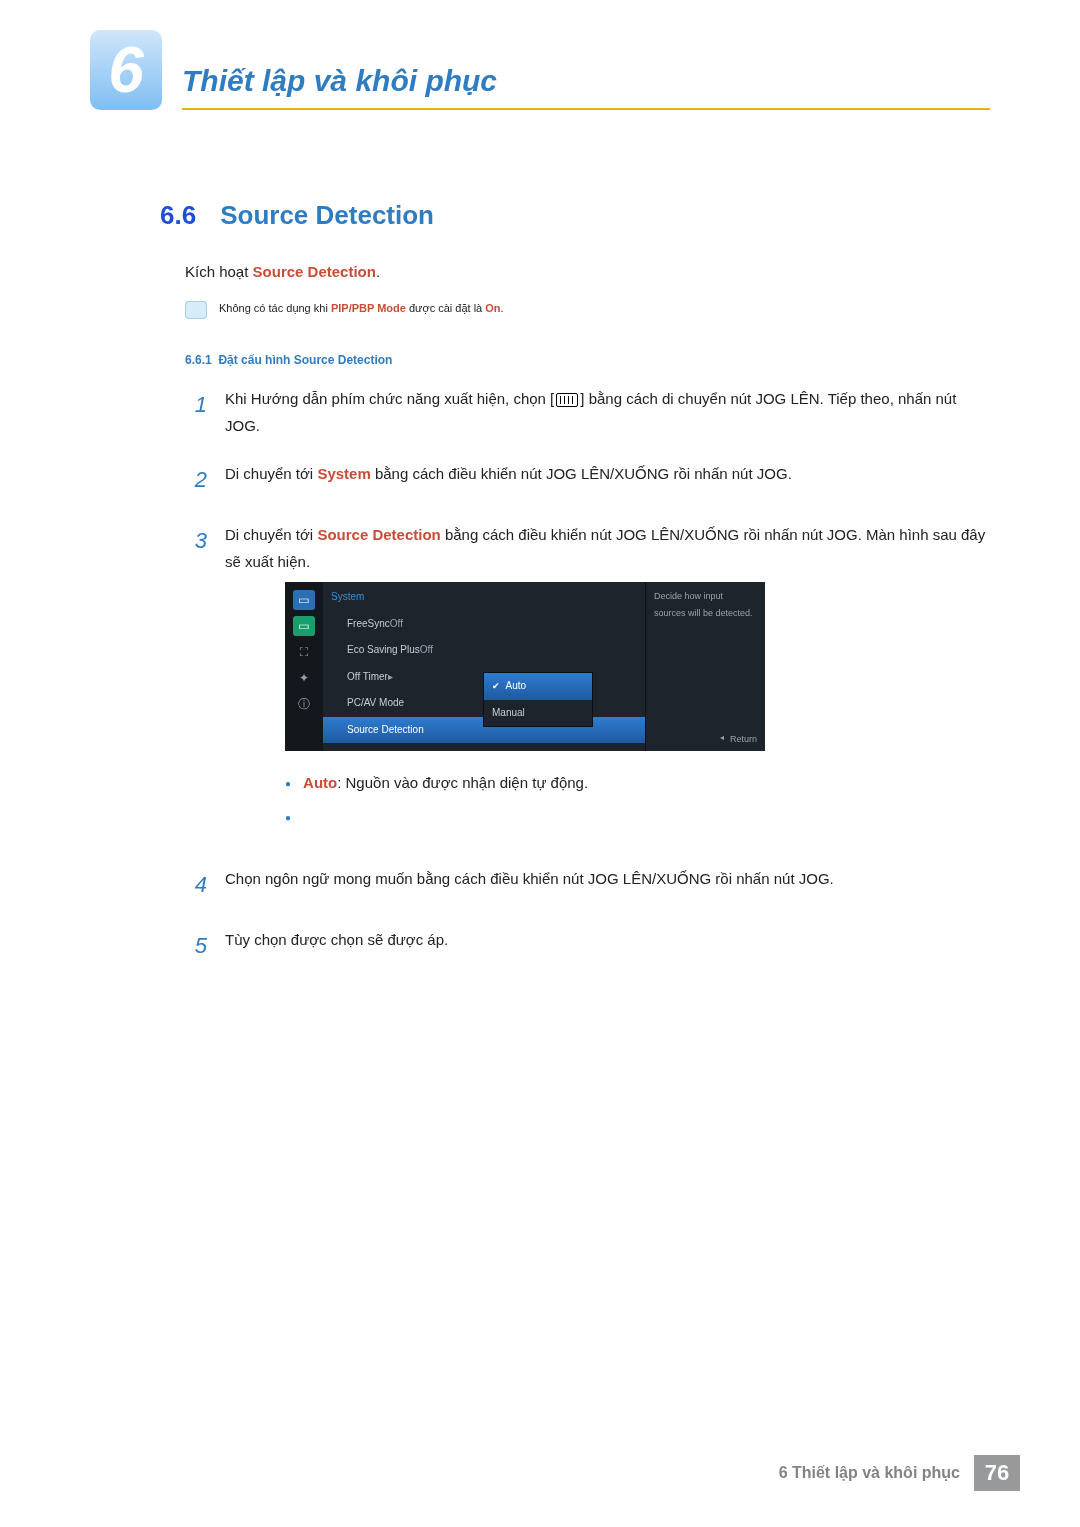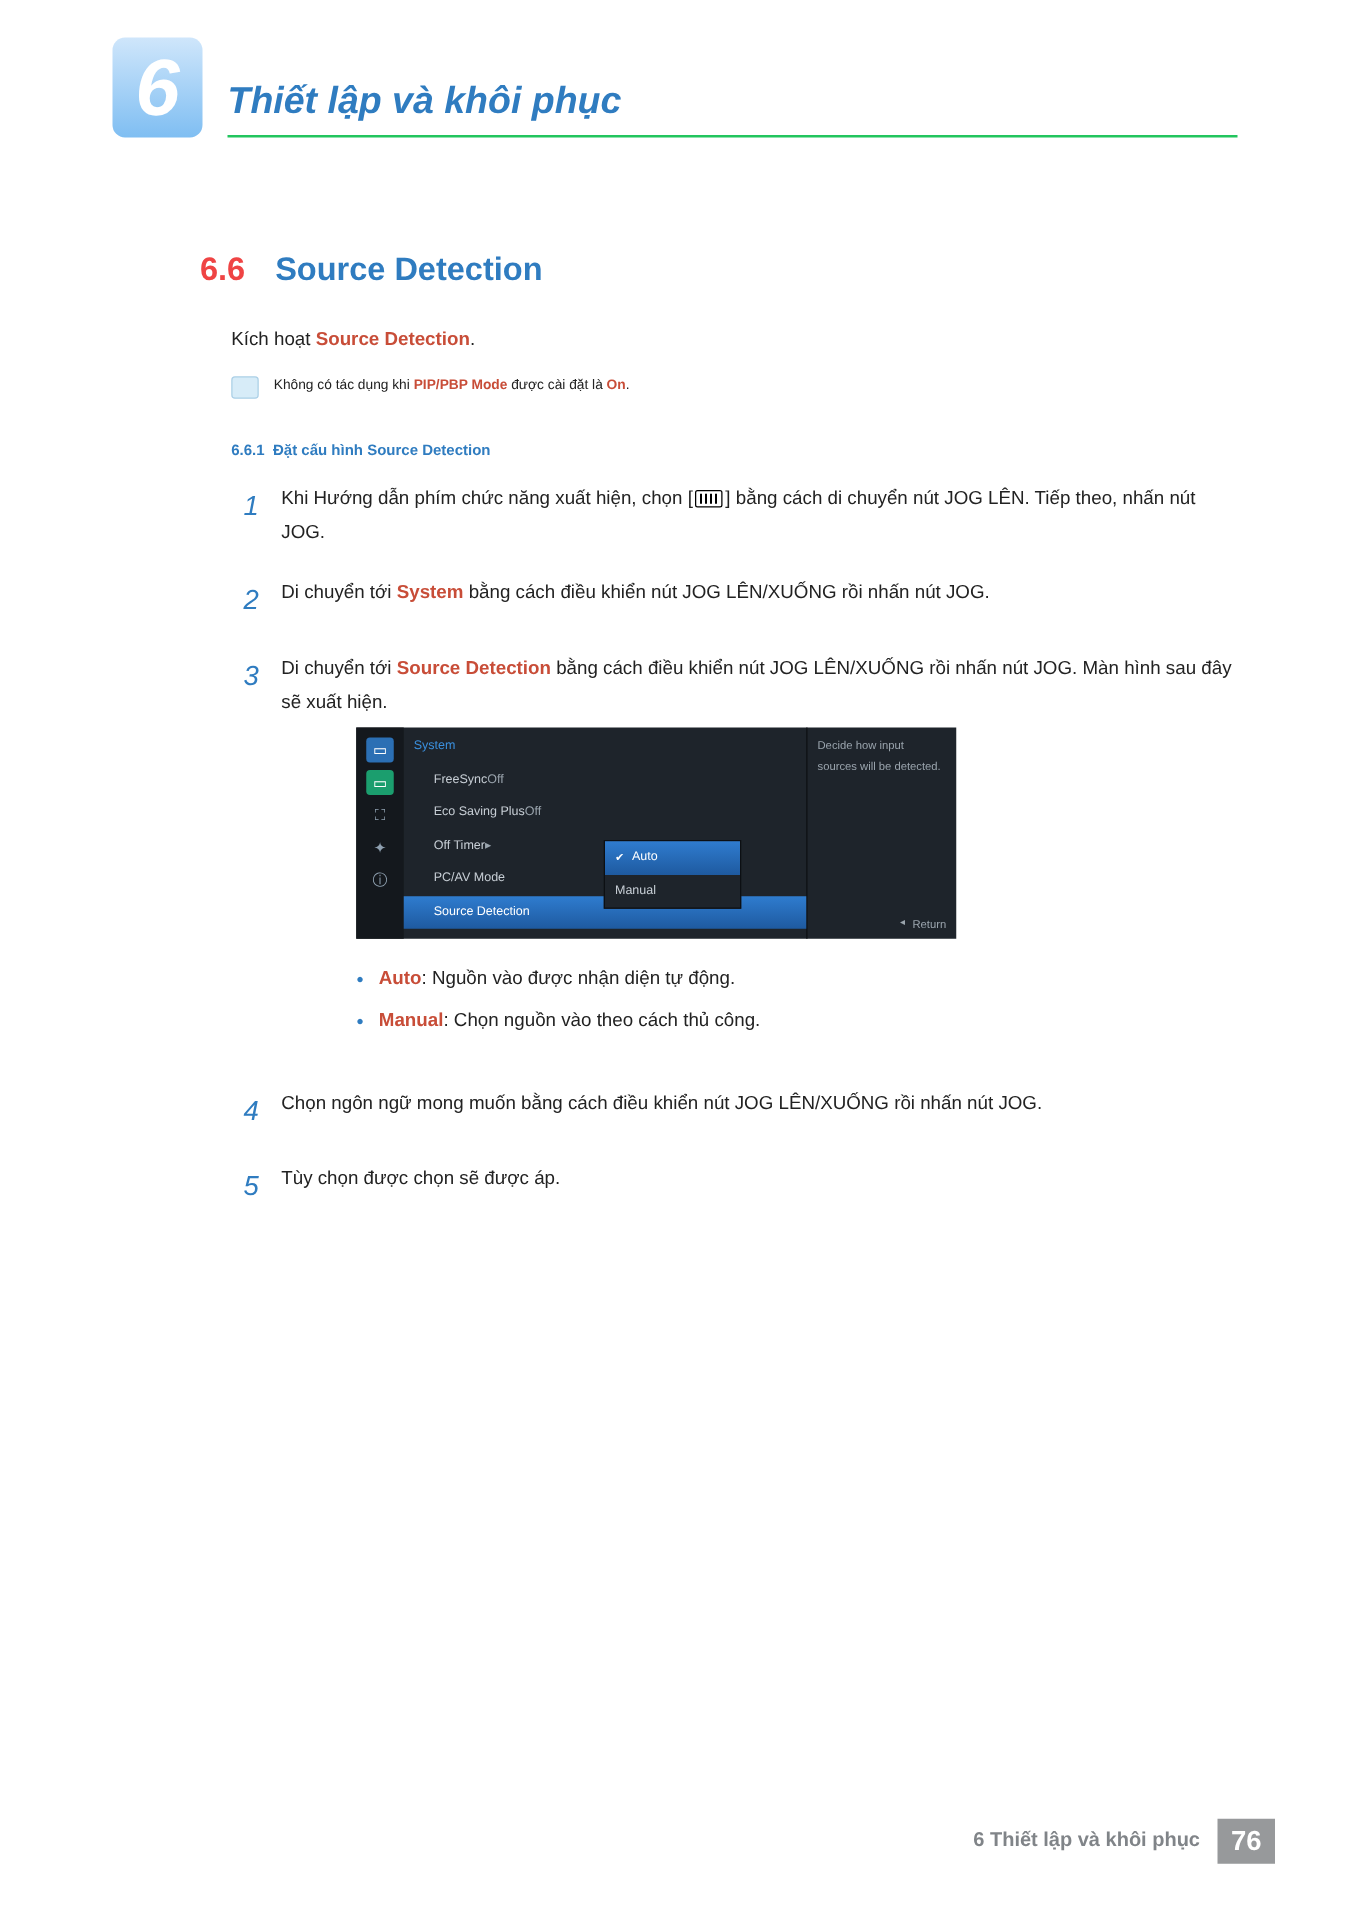--- a/index.html
+++ b/index.html
@@ -19,26 +19,26 @@
     width: 72px; height: 80px;
     background: linear-gradient(#cfe6fb, #7fbef2);
     border-radius: 10px 10px 10px 10px;
     color: #fff;
     font-size: 64px;
     font-weight: bold;
     display: flex; align-items: center; justify-content: center;
     margin-right: 20px;
     font-style: italic;
   }
-  .chapter-title-wrap { flex: 1; border-bottom: 2px solid #22c55e; display: flex; align-items: flex-end; padding-bottom: 10px;}
+  .chapter-title-wrap { flex: 1; border-bottom: 2px solid #eab308; display: flex; align-items: flex-end; padding-bottom: 10px;}
   .chapter-title { font-size: 30px; font-weight: bold; color: #2f7cc0; font-style: italic; }
 
   
   .section-head { display: flex; gap: 24px; margin: 0 0 28px 70px; }
-  .section-number { font-size: 26px; color: #ef4444; font-weight: bold; }
+  .section-number { font-size: 26px; color: #1d4ed8; font-weight: bold; }
   .section-title { font-size: 26px; color: #2f7cc0; font-weight: bold; }
 
   .body-text { margin-left: 95px; font-size: 15px; line-height: 1.7; }
   .activate-line { margin-bottom: 14px; }
   .highlight-red { color: #c84d38; font-weight: bold; }
   .highlight-red-inline { color: #c84d38; font-weight: bold; }
 
   .note-row { display: flex; align-items: flex-start; gap: 12px; margin-bottom: 34px; }
   .note-icon { width: 22px; height: 18px; background: #d7ecf8; border: 1px solid #aacfe6; border-radius: 3px; margin-top: 2px; }
   .note-text { font-size: 11px; }
@@ -237,21 +237,20 @@
           </div>
         </div>
 
         <div class="bullets">
           <div class="bullet-row">
             <span class="bullet-dot">●</span>
             <div><span class="highlight-red-inline">Auto</span><span>: Nguồn vào được nhận diện tự động.</span></div>
           </div>
           <div class="bullet-row">
             <span class="bullet-dot">●</span>
-            <div><span class="highlight-red-inline">Manual</span><span>: Chọn nguồn vào theo cách thủ công.</span></div>
           </div>
         </div>
 
       </div>
     </div>
 
     <div class="step-row">
       <div class="step-num">4</div>
       <div class="step-body">Chọn ngôn ngữ mong muốn bằng cách điều khiển nút JOG LÊN/XUỐNG rồi nhấn nút JOG.</div>
     </div>

